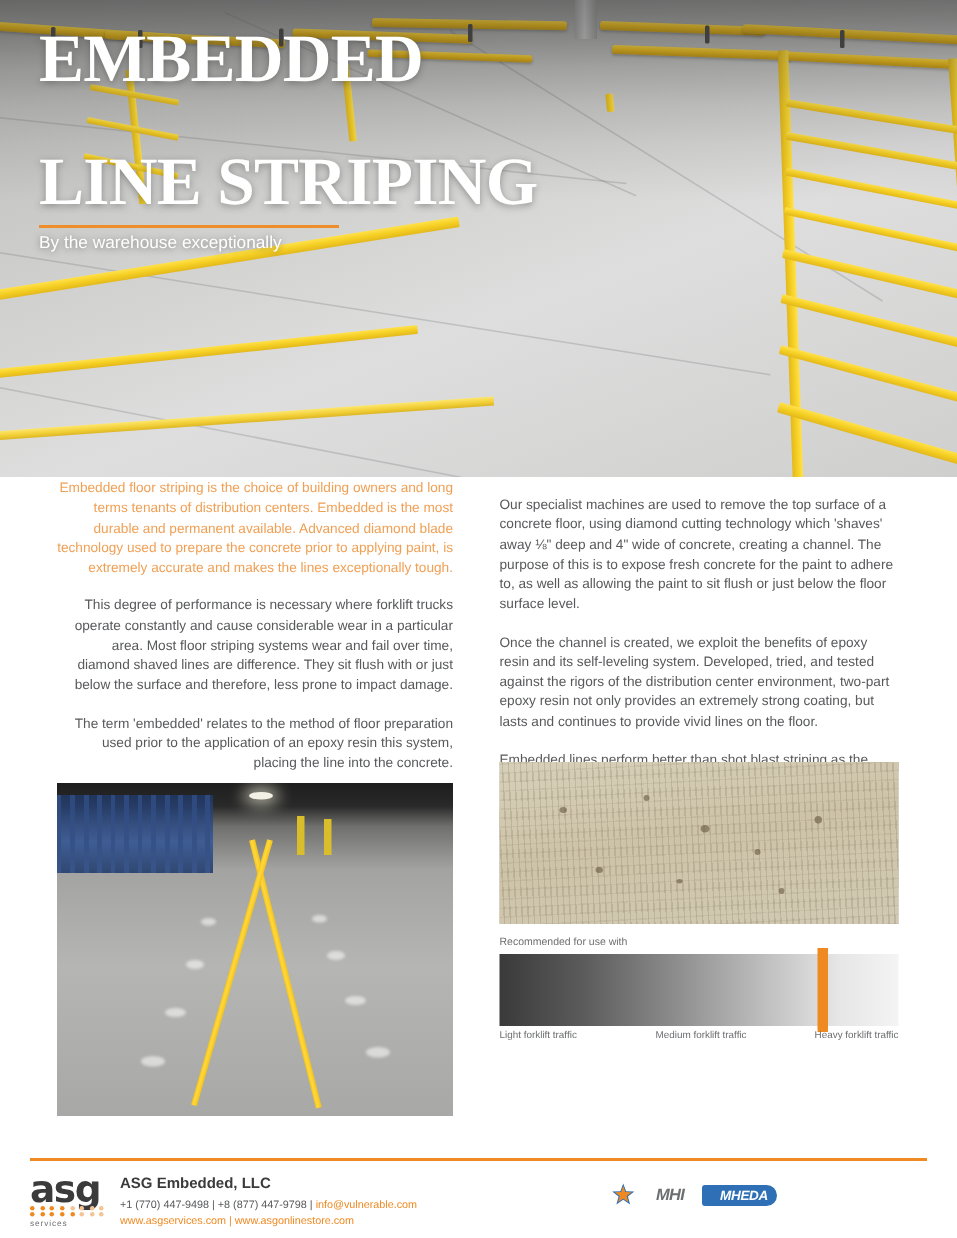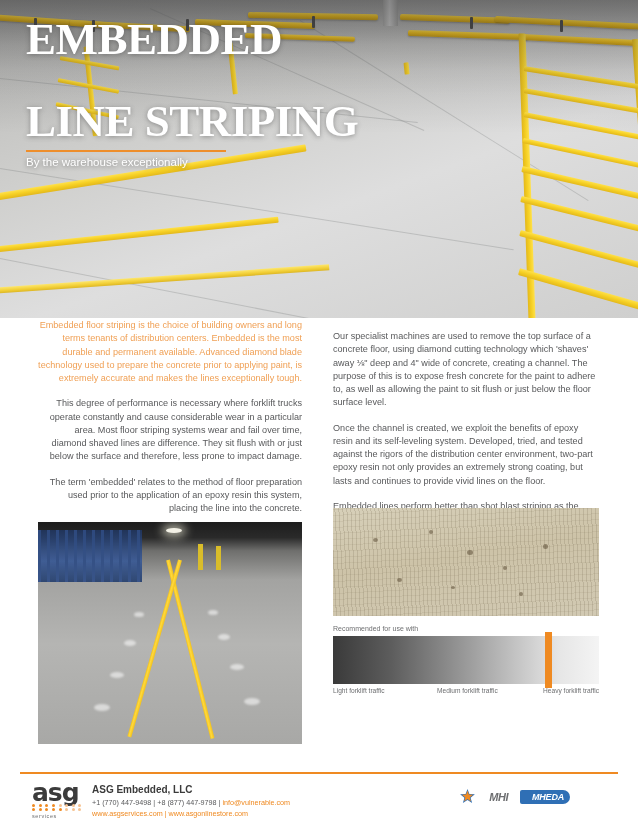--- a/index.html
+++ b/index.html
@@ -263,25 +263,24 @@
   .footer-rule {
     position: absolute;
     left: 20px;
     top: 772px;
     width: 598px;
     height: 1.5px;
     background: #ef8a22;
   }
   .footer {
     position: absolute;
-    left: 12px;
+    left: 0;
     top: 780px;
     width: 536px;
     height: 45px;
-    padding-left: 40px;
   }
   .asg-logo {
     position: absolute;
     left: 20px;
     top: 2px;
     width: 56px;
   }
   .asg-word {
     font-size: 25px;
     font-weight: bold;

